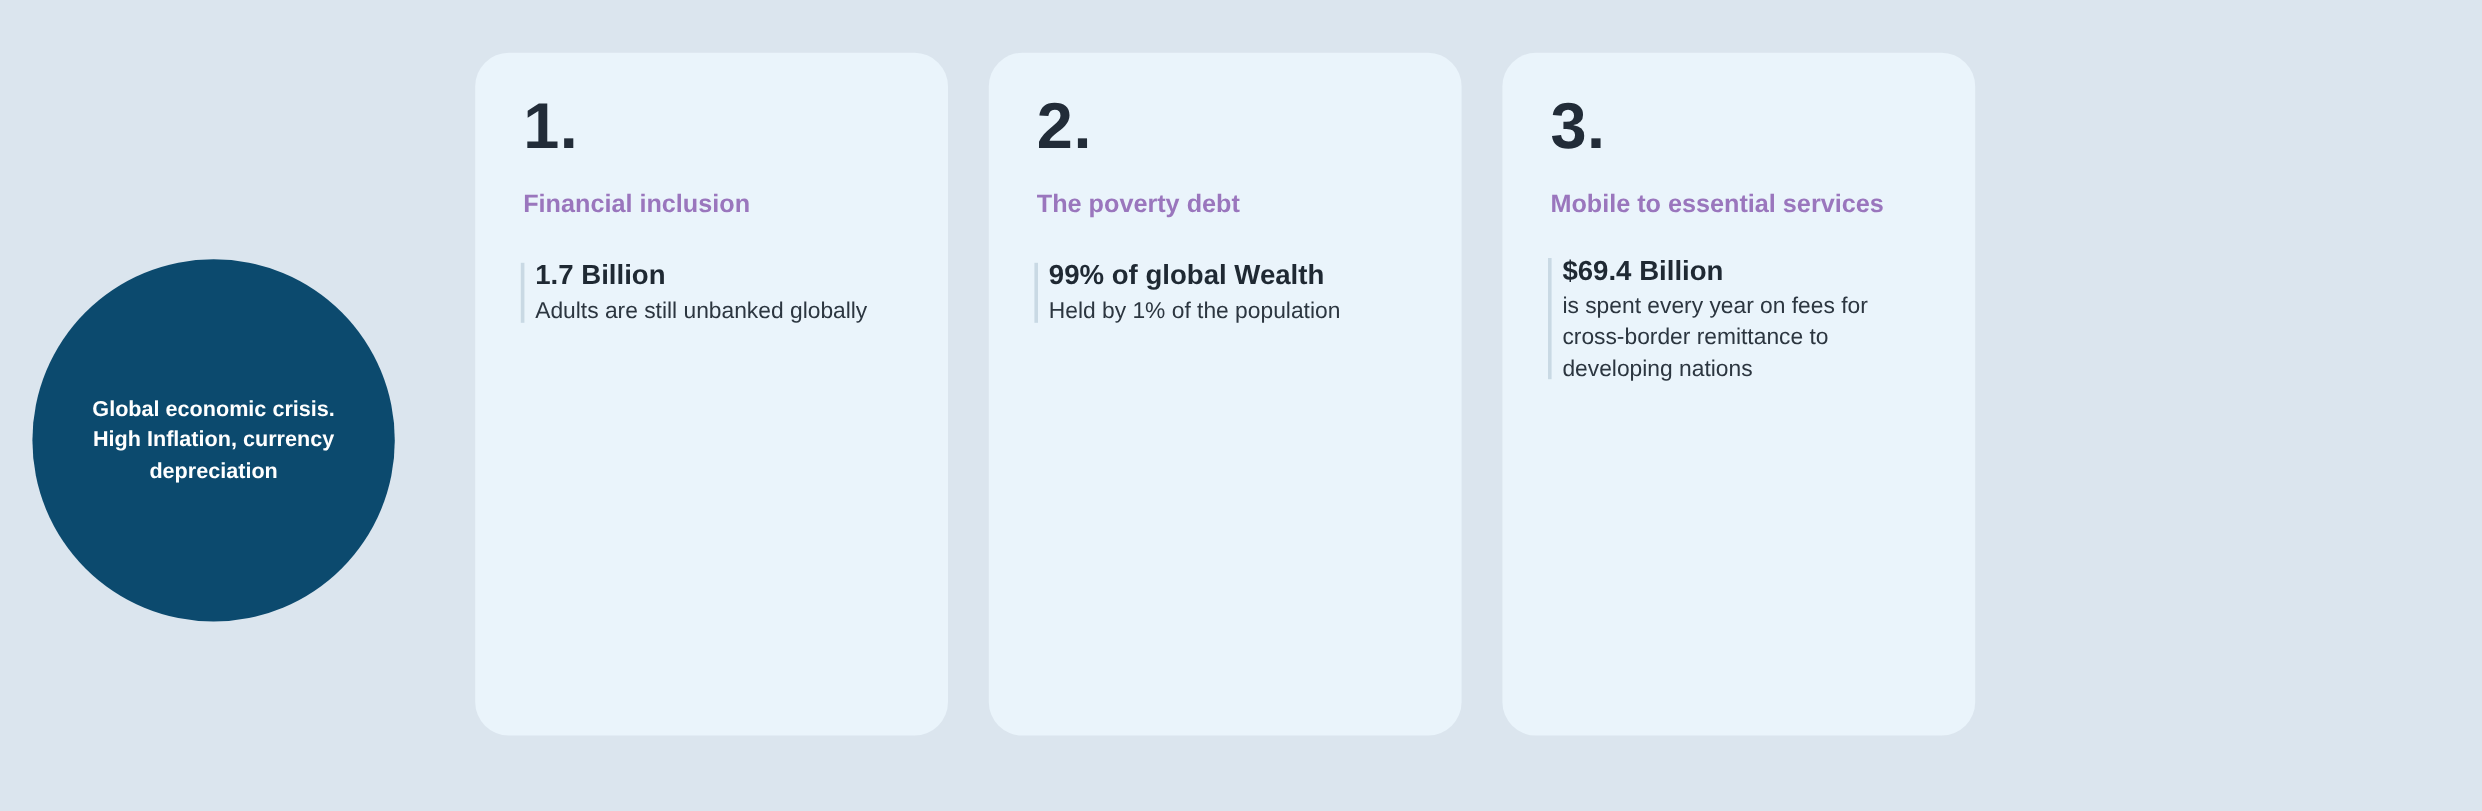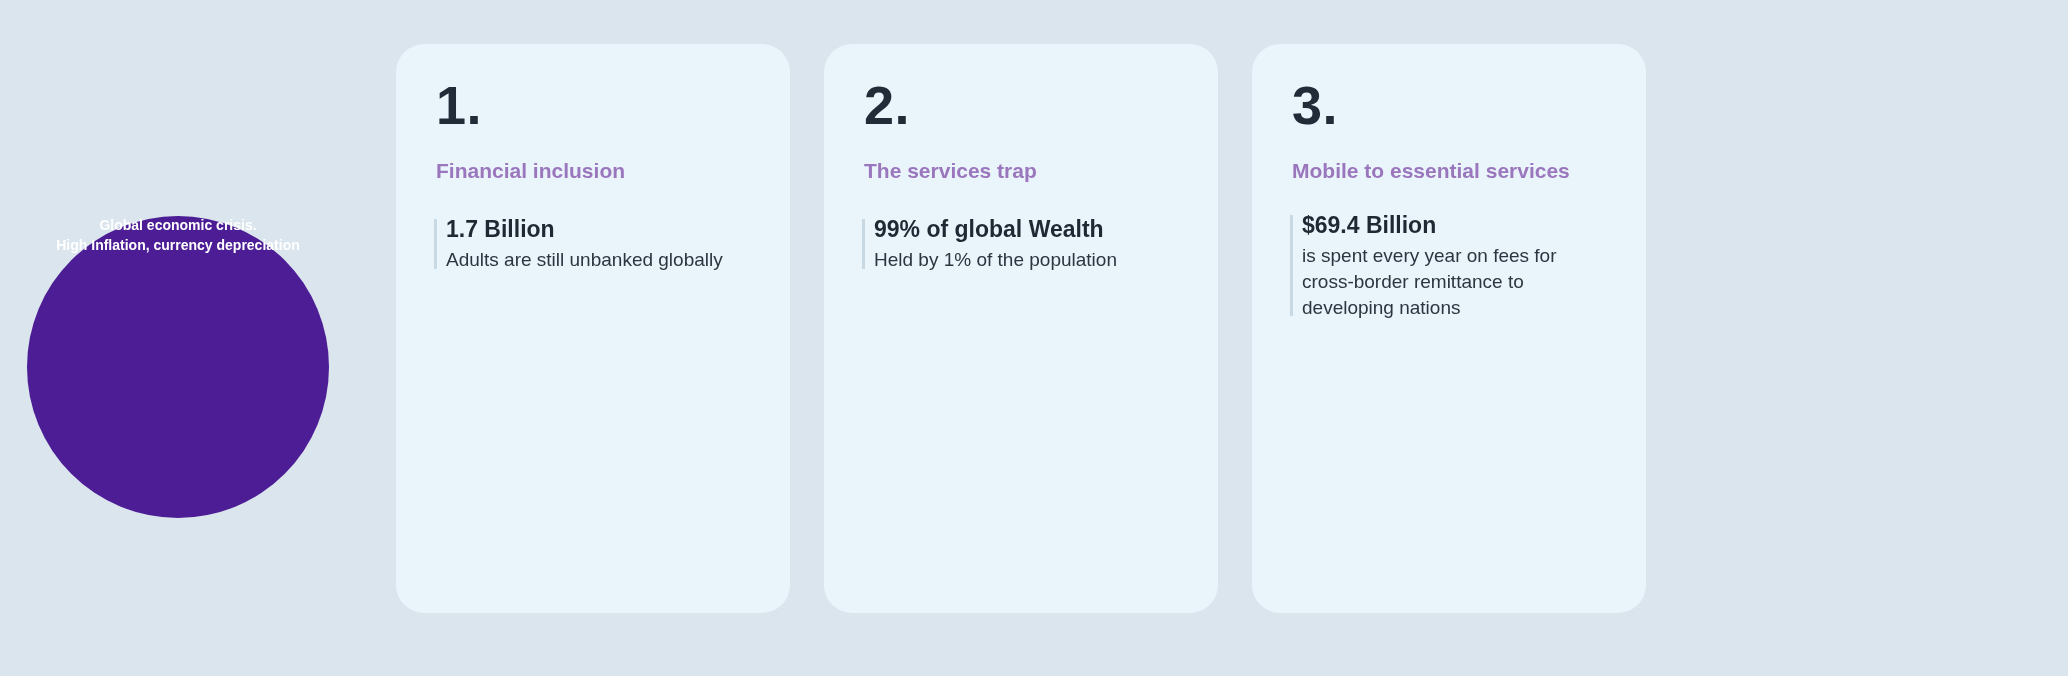--- a/index.html
+++ b/index.html
@@ -16,27 +16,28 @@
   .stage {
     position: relative;
     width: 2068px;
     height: 676px;
   }
 
   
   .circle {
     position: absolute;
     border-radius: 50%;
-    background: #4c1d95;
+    background: #0c4a6e;
     display: flex;
+    align-items: center;
     justify-content: center;
     text-align: center;
     color: #ffffff;
     font-weight: bold;
-    font-size: 14px;
+    font-size: 18px;
     line-height: 1.42;
     box-sizing: border-box;
     padding: 0 18px;
   }
   #circle-left {
     left: 27px;
     top: 216px;
     width: 302px;
     height: 302px;
   }
@@ -122,21 +123,21 @@
     <div class="card-number">1.</div>
     <div class="card-title">Financial inclusion</div>
     <div class="stat">
       <div class="stat-head">1.7 Billion</div>
       <div class="stat-body">Adults are still unbanked globally</div>
     </div>
   </div>
 
   <div class="card" id="card-2">
     <div class="card-number">2.</div>
-    <div class="card-title">The services trap</div>
+    <div class="card-title">The poverty debt</div>
     <div class="stat">
       <div class="stat-head">99% of global Wealth</div>
       <div class="stat-body">Held by 1% of the population</div>
     </div>
   </div>
 
   <div class="card" id="card-3">
     <div class="card-number">3.</div>
     <div class="card-title">Mobile to essential services</div>
     <div class="stat">

